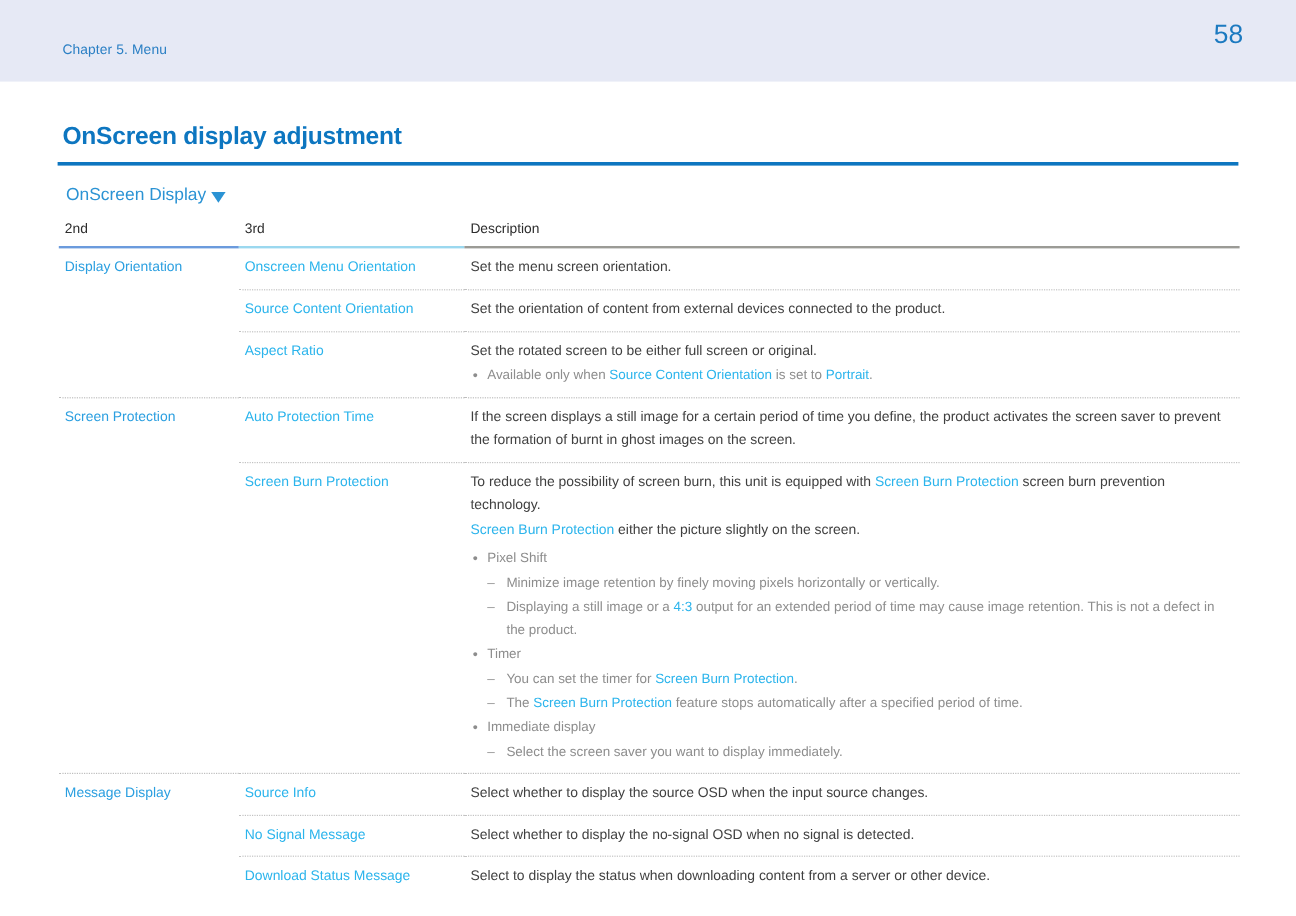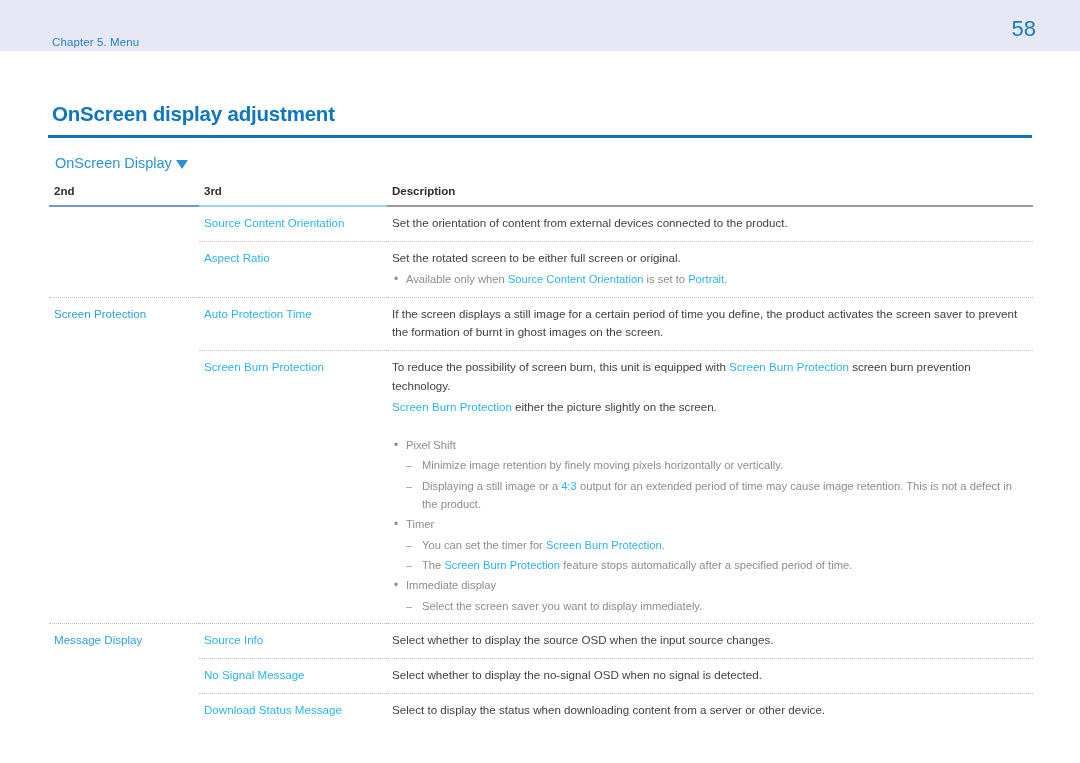--- a/index.html
+++ b/index.html
@@ -14,21 +14,21 @@
     color: #3a3a3a;
     overflow: hidden;
     position: relative;
   }
 
   
   .header-band {
     position: absolute;
     top: 0; left: 0;
     width: 1080px;
-    height: 51px;
+    height: 68px;
     background: #e6e9f5;
   }
   .chapter-label {
     position: absolute;
     left: 52px;
     top: 37px;
     font-size: 11.5px;
     color: #2a7fc4;
     letter-spacing: .1px;
     line-height: 1;
@@ -96,21 +96,21 @@
     width: 984px;
     table-layout: fixed;
   }
   table.spec col.c1 { width: 150px; }
   table.spec col.c2 { width: 188px; }
   table.spec col.c3 { width: 646px; }
 
   table.spec th {
     text-align: left;
     font-size: 11.5px;
-    font-weight: bold;
+    font-weight: normal;
     color: #2d2d2d;
     padding: 0 0 7px 5px;
     vertical-align: bottom;
     line-height: 1.1;
   }
   th.h1 { border-bottom: 2.5px solid #6b9bdd; }
   th.h2 { border-bottom: 2.5px solid #9bd8ef; margin-top: 24px; }
   th.h3 { border-bottom: 2.5px solid #9b9b96; }
 
   table.spec td {
@@ -216,20 +216,27 @@
           <col class="c3">
       </colgroup>
       <thead>
         <tr>
           <th class="h1">2nd</th>
           <th class="h2">3rd</th>
           <th class="h3">Description</th>
         </tr>
       </thead>
       <tbody id="tbody">
+          <tr class="group">
+            <td class="col2">Display Orientation</td>
+            <td class="col3">Onscreen Menu Orientation</td>
+            <td class="desc">
+              <p class="p-tight">Set the menu screen orientation.</p>
+            </td>
+          </tr>
           <tr class="sub">
             <td class="col2" style="border-top: none;">&nbsp;</td>
             <td class="col3">Source Content Orientation</td>
             <td class="desc">
               <p class="p-tight">Set the orientation of content from external devices connected to the product.</p>
             </td>
           </tr>
           <tr class="sub">
             <td class="col2" style="border-top: none;">&nbsp;</td>
             <td class="col3">Aspect Ratio</td>
@@ -246,21 +253,21 @@
             <td class="desc">
               <p class="p-tight">If the screen displays a still image for a certain period of time you define, the product activates the screen saver to prevent the formation of burnt in ghost images on the screen.</p>
             </td>
           </tr>
           <tr class="sub">
             <td class="col2" style="border-top: none;">&nbsp;</td>
             <td class="col3">Screen Burn Protection</td>
             <td class="desc">
               <p class="p-tight"><span>To reduce the possibility of screen burn, this unit is equipped with </span><span class="hl">Screen Burn Protection</span><span> screen burn prevention technology.</span></p>
               <p class="p-tight" style="margin-top: 2px;"><span class="hl">Screen Burn Protection</span><span> either the picture slightly on the screen.</span></p>
-              <ul class="bul" style="margin-top: 20px;">
+              <ul class="bul" style="margin-top: 6px;">
                 <li class="blue-item"><span>Pixel Shift</span><ul class="dash">
                     <li class=""><span>Minimize image retention by finely moving pixels horizontally or vertically.</span></li>
                     <li class=""><span>Displaying a still image or a </span><span class="hl">4:3</span><span> output for an extended period of time may cause image retention. This is not a defect in the product.</span></li>
                   </ul></li>
                 <li class="blue-item"><span>Timer</span><ul class="dash">
                     <li class=""><span>You can set the timer for </span><span class="hl">Screen Burn Protection</span><span>.</span></li>
                     <li class=""><span>The </span><span class="hl">Screen Burn Protection</span><span> feature stops automatically after a specified period of time.</span></li>
                   </ul></li>
                 <li class="blue-item"><span>Immediate display</span><ul class="dash">
                     <li class=""><span>Select the screen saver you want to display immediately.</span></li>

